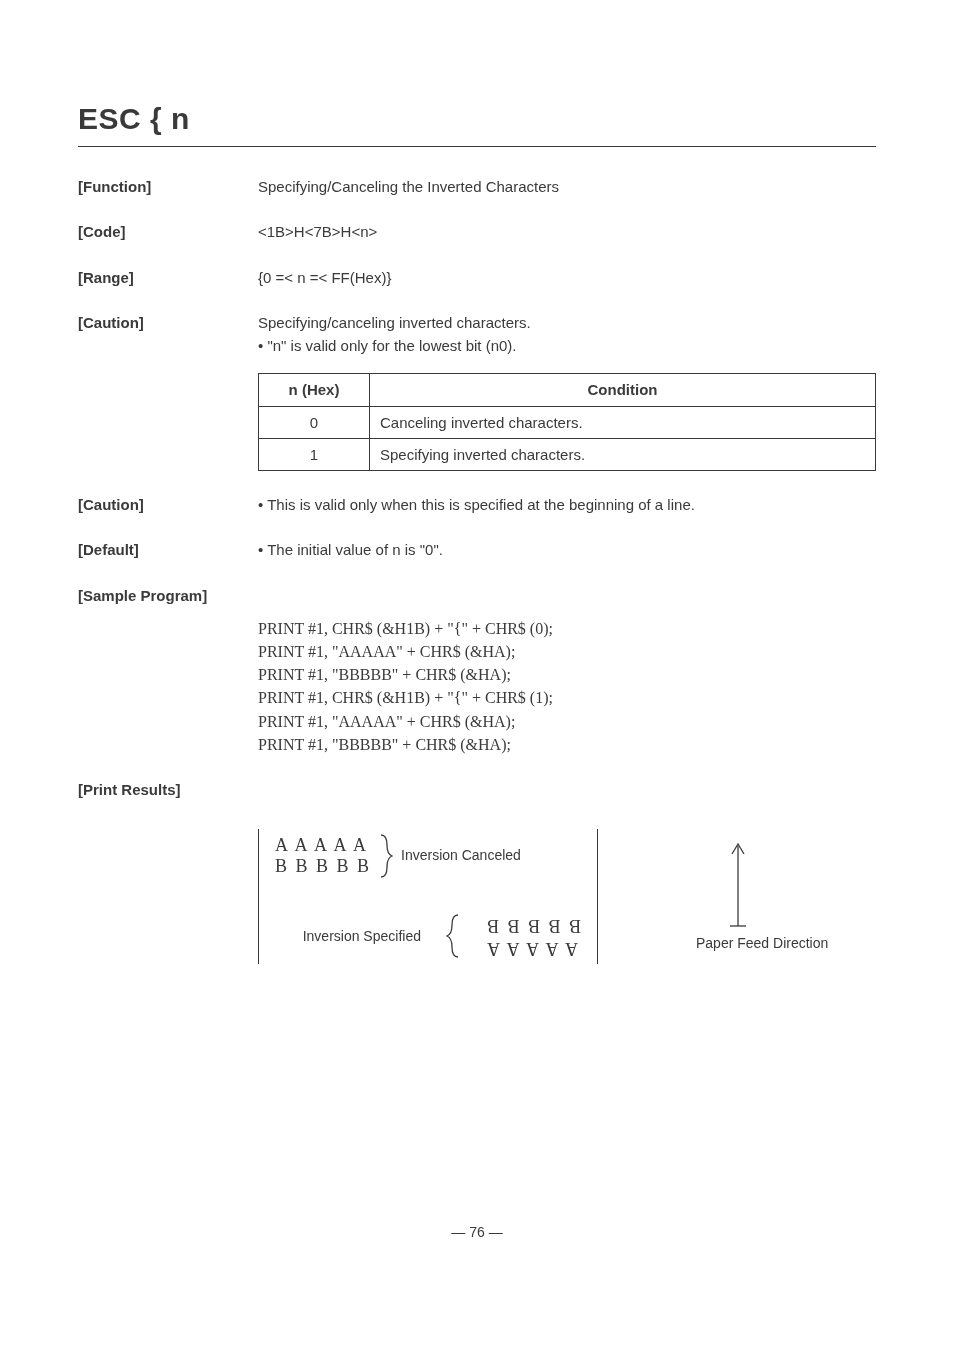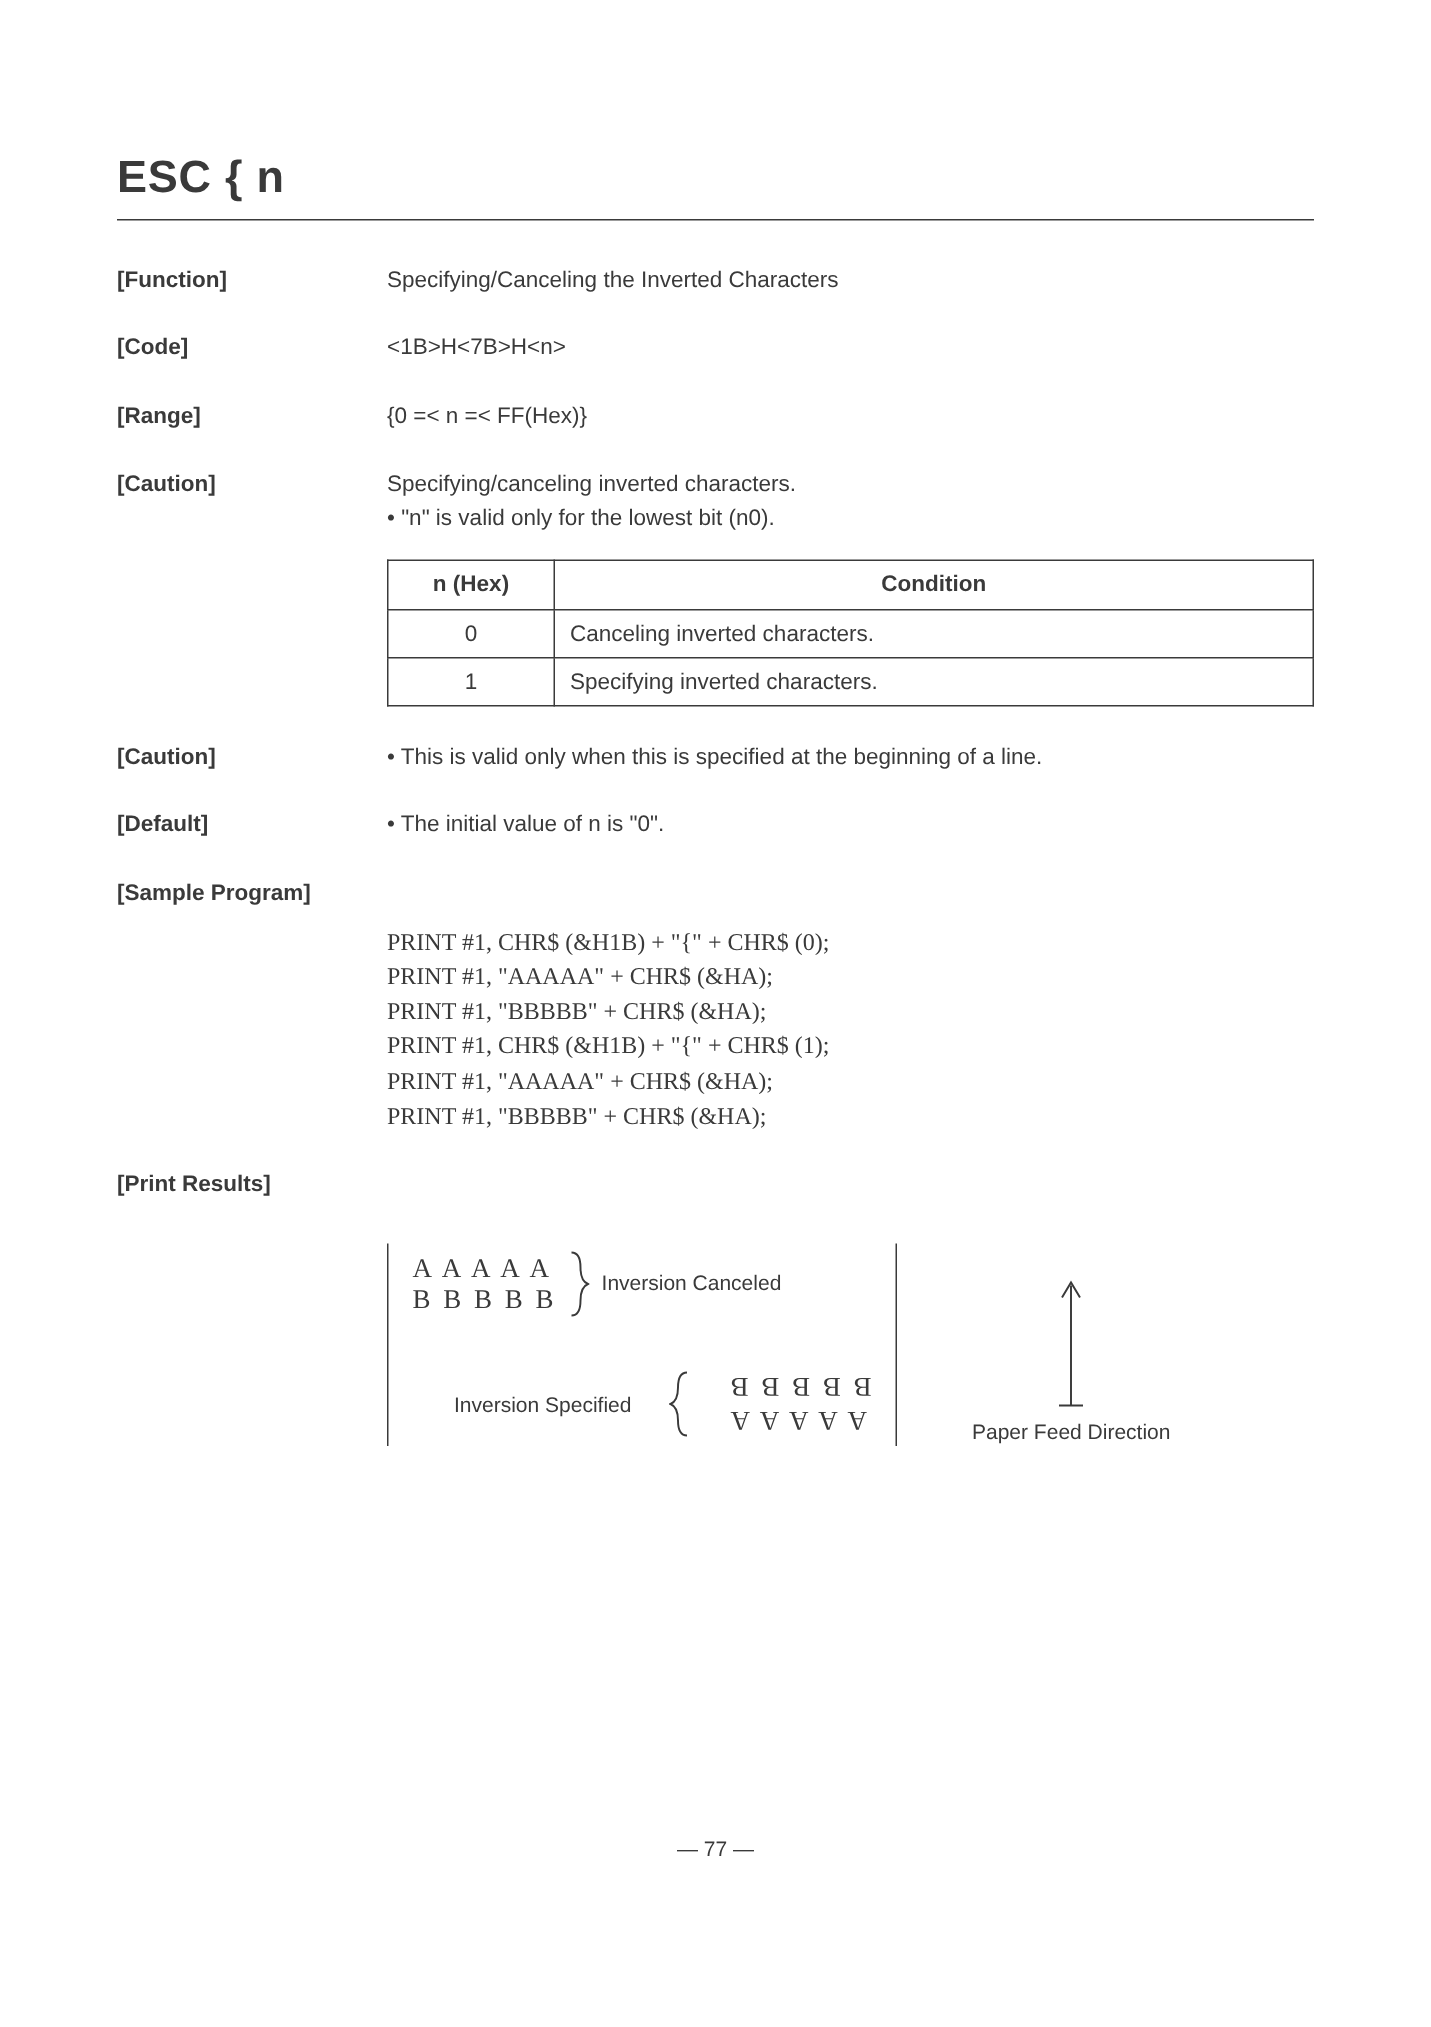--- a/index.html
+++ b/index.html
@@ -65,21 +65,21 @@
   .sample-code {
     font-family: "Times New Roman", Times, serif;
     font-size: 16px;
     line-height: 1.45;
     white-space: pre;
   }
   .results {
     display: flex;
     gap: 50px;
     margin-top: 6px;
-    align-items: flex-end;
+    align-items: center;
     font-size: 15px;
   }
   .col-output {
     display: flex;
     flex-direction: column;
     gap: 34px;
     border-left: 1.2px solid #3a3a3a;
     border-right: 1.2px solid #3a3a3a;
     padding: 4px 16px;
     min-width: 340px;
@@ -116,20 +116,21 @@
     display: flex;
     flex-direction: column;
     align-items: center;
     gap: 6px;
     padding-top: 2px;
   }
   .pf-label {
     font-size: 14px;
     text-align: center;
     line-height: 1.3;
+    margin-left: 48px;
   }
   .footer {
     text-align: center;
     font-size: 14px;
     margin-top: 260px;
     color: #3a3a3a;
   }
 </style>
 </head>
 <body>
@@ -250,15 +251,15 @@
             <line x1="2" y1="84" x2="18" y2="84" stroke="#3a3a3a" stroke-width="1.3"></line>
           </svg>
           <div class="pf-label">Paper Feed
 Direction</div>
         </div>
 
       </div>
     </div>
   </div>
 
-  <div class="footer">— 77 —</div>
+  <div class="footer">— 76 —</div>
 
 </div>
 
 </body></html>

